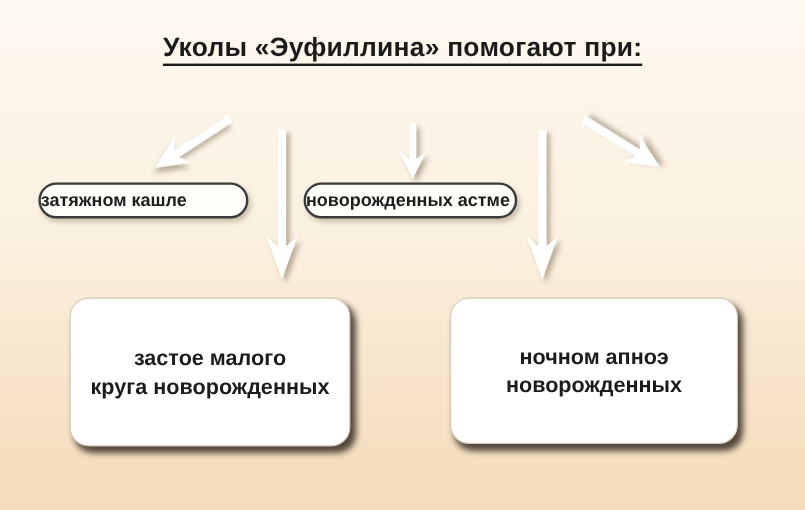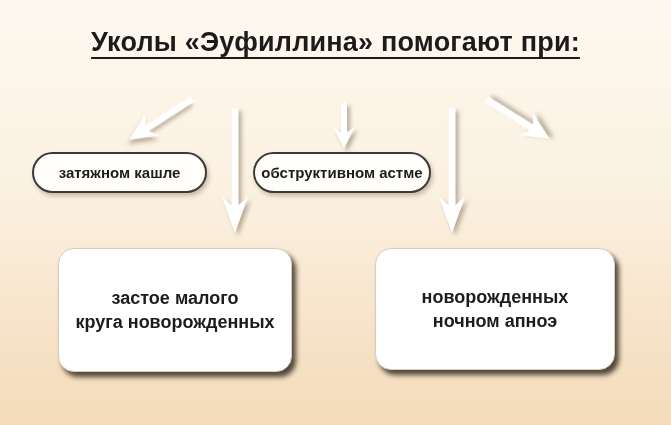--- a/index.html
+++ b/index.html
@@ -13,21 +13,21 @@
     background: linear-gradient(180deg, #fdf8ef 0%, #fbf1e1 45%, #f6e0c3 85%, #f4dcba 100%);
     overflow: hidden;
   }
 
   .title {
     position: absolute;
     top: 27px;
     left: 0;
     width: 100%;
     text-align: center;
-    font-size: 27px;
+    font-size: 22px;
     font-weight: bold;
     letter-spacing: 0.2px;
     color: #1b1b1b;
   }
   .title span {
     text-decoration: underline;
     text-decoration-thickness: 2px;
     text-underline-offset: 6px;
   }
 
@@ -37,27 +37,27 @@
     pointer-events: none;
   }
   .arrow {
     fill: #ffffff;
     filter: drop-shadow(3px 3px 2px rgba(135, 115, 92, 0.55));
   }
 
   .pill {
     position: absolute;
     top: 152px;
-    height: 41px;
+    height: 30px;
     background: #fffefb;
     border: 2px solid #3a3a38;
     border-radius: 999px;
     display: flex;
     align-items: center;
-    justify-content: center;
+    justify-content: flex-start;
     font-size: 15px;
     font-weight: bold;
     color: #1d1d1c;
     white-space: nowrap;
     box-shadow: 2px 3px 4px rgba(145, 123, 98, 0.45);
   }
   .pill-1 { left: 32px;  width: 175px; }
   .pill-2 { left: 253px; width: 178px; }
   .pill-3 { left: 462px; width: 198px; }
 
@@ -101,25 +101,25 @@
 
     <path class="arrow" transform="translate(452,233)" d="M0 0 L-13 -36 L-3.5 -28 L-3.5 -125 L3.5 -125 L3.5 -28 L13 -36 Z"></path>
 
     <path class="arrow" transform="translate(550,139) rotate(-58)" d="M0 0 L-13 -28 L-3.5 -22 L-3.5 -75 L3.5 -75 L3.5 -22 L13 -28 Z"></path>
   </svg>
 
   <div class="pill pill-1">
     <span>затяжном кашле</span>
   </div>
   <div class="pill pill-2">
-    <span>обструктивном астме</span>
+    <span>новорожденных астме</span>
   </div>
 
   <div class="result-box box-1">
     <span>застое малого</span>
     <span>круга новорожденных</span>
   </div>
   <div class="result-box box-2">
+    <span>ночном апноэ</span>
     <span>новорожденных</span>
-    <span>ночном апноэ</span>
   </div>
 
 </div>
 
 </body></html>

